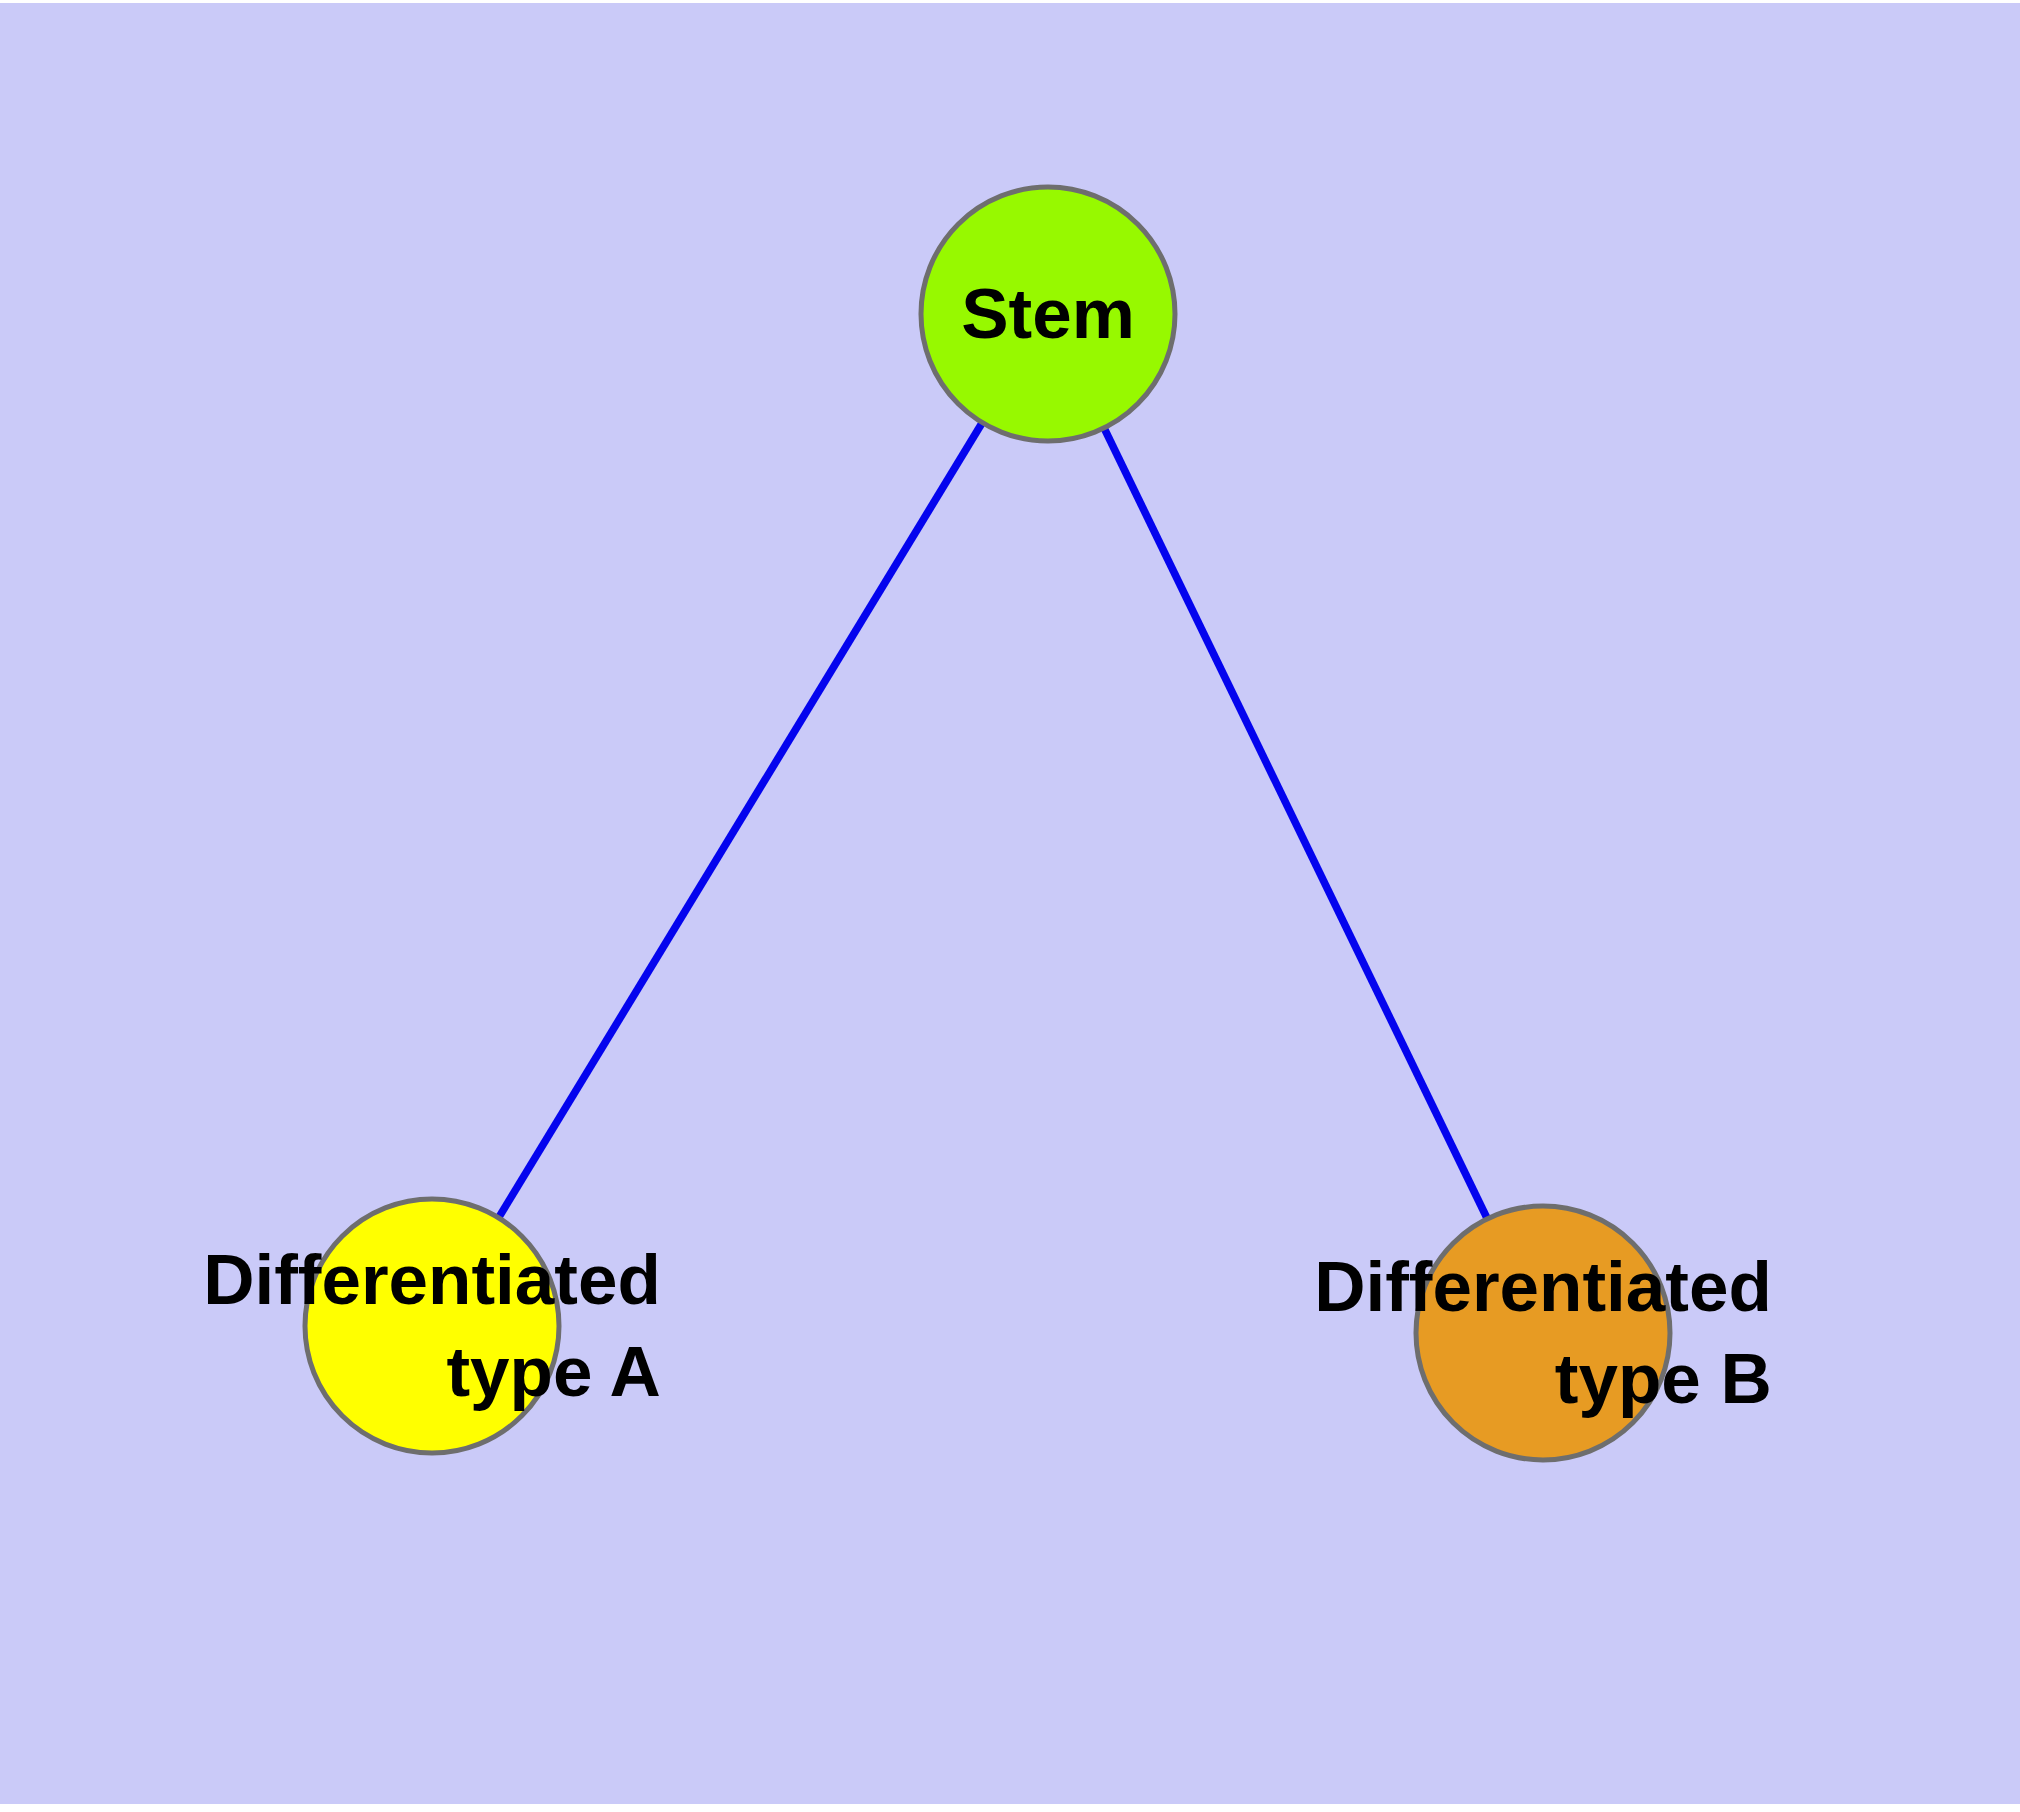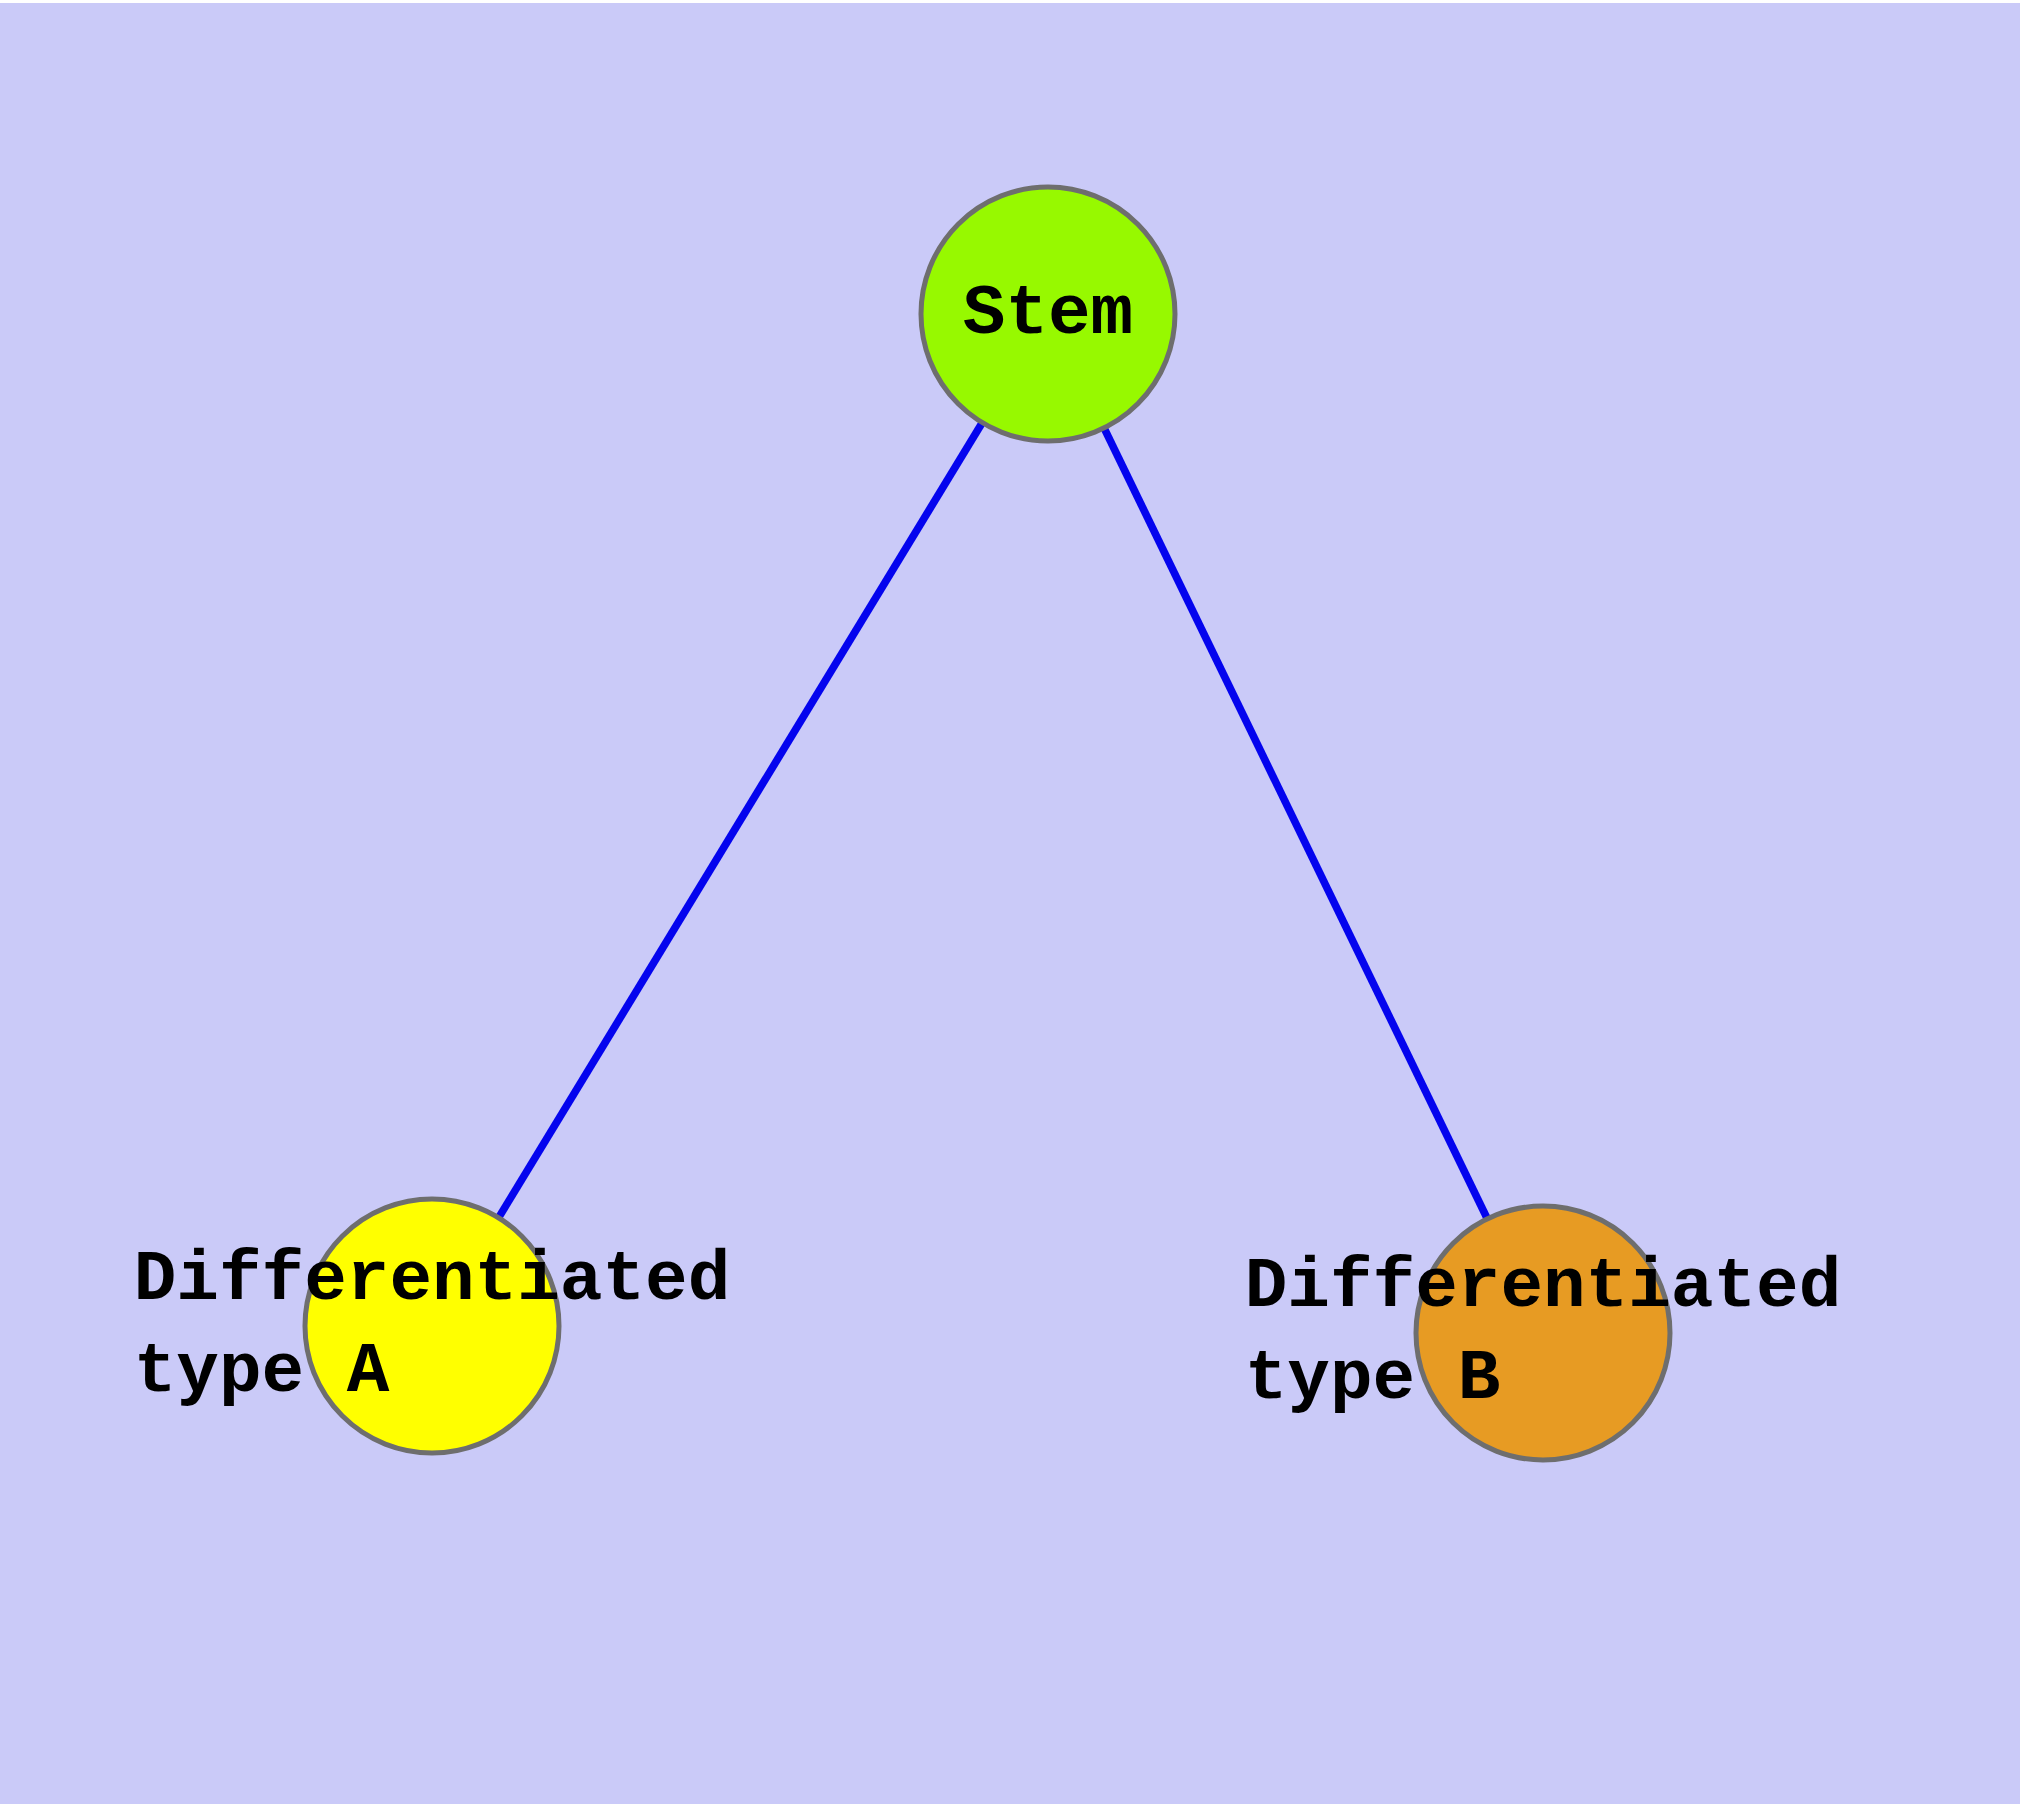--- a/index.html
+++ b/index.html
@@ -43,27 +43,26 @@
     border-radius: 50%;
     transform: translate(-50%, -50%);
   }
   .node .label {
     position: absolute;
     left: 0;
     top: 0;
     transform: translate(-50%, -50%);
     width: max-content;
     white-space: pre-line;
-    text-align: left;
+    text-align: right;
     font-weight: bold;
     font-size: 71px;
     line-height: 1.3;
     color: #000000;
     z-index: 3;
-    font-family: Liberation Mono, monospace;
   }
 </style>
 </head>
 <body>
 
 <div class="canvas">
   <div class="plot-region" style="background: rgb(202, 202, 248);"></div>
 
   <svg class="edges" width="2021" height="1812" viewBox="0 0 2384 2138">
     <line class="edge" stroke-width="9" x1="1237" y1="370" x2="510" y2="1565" stroke="#0404ee"></line>

